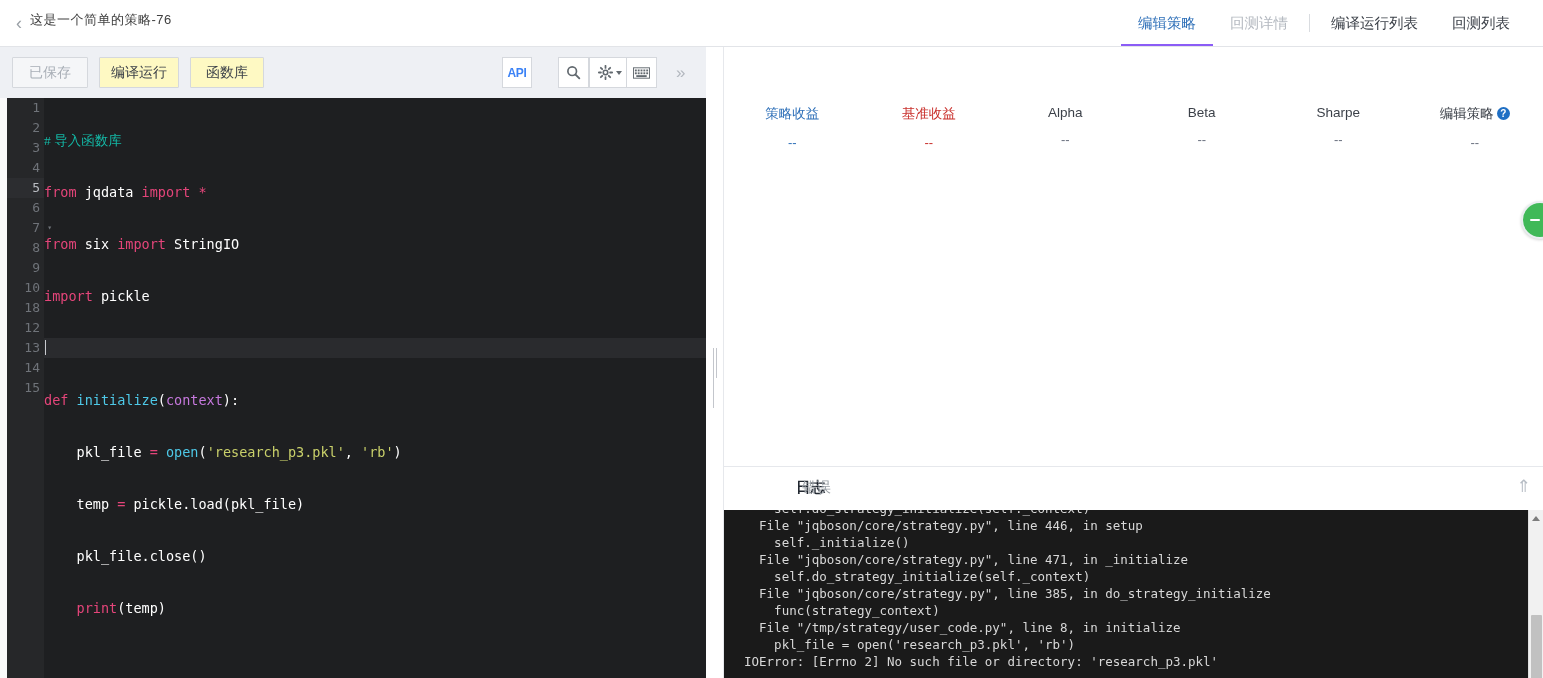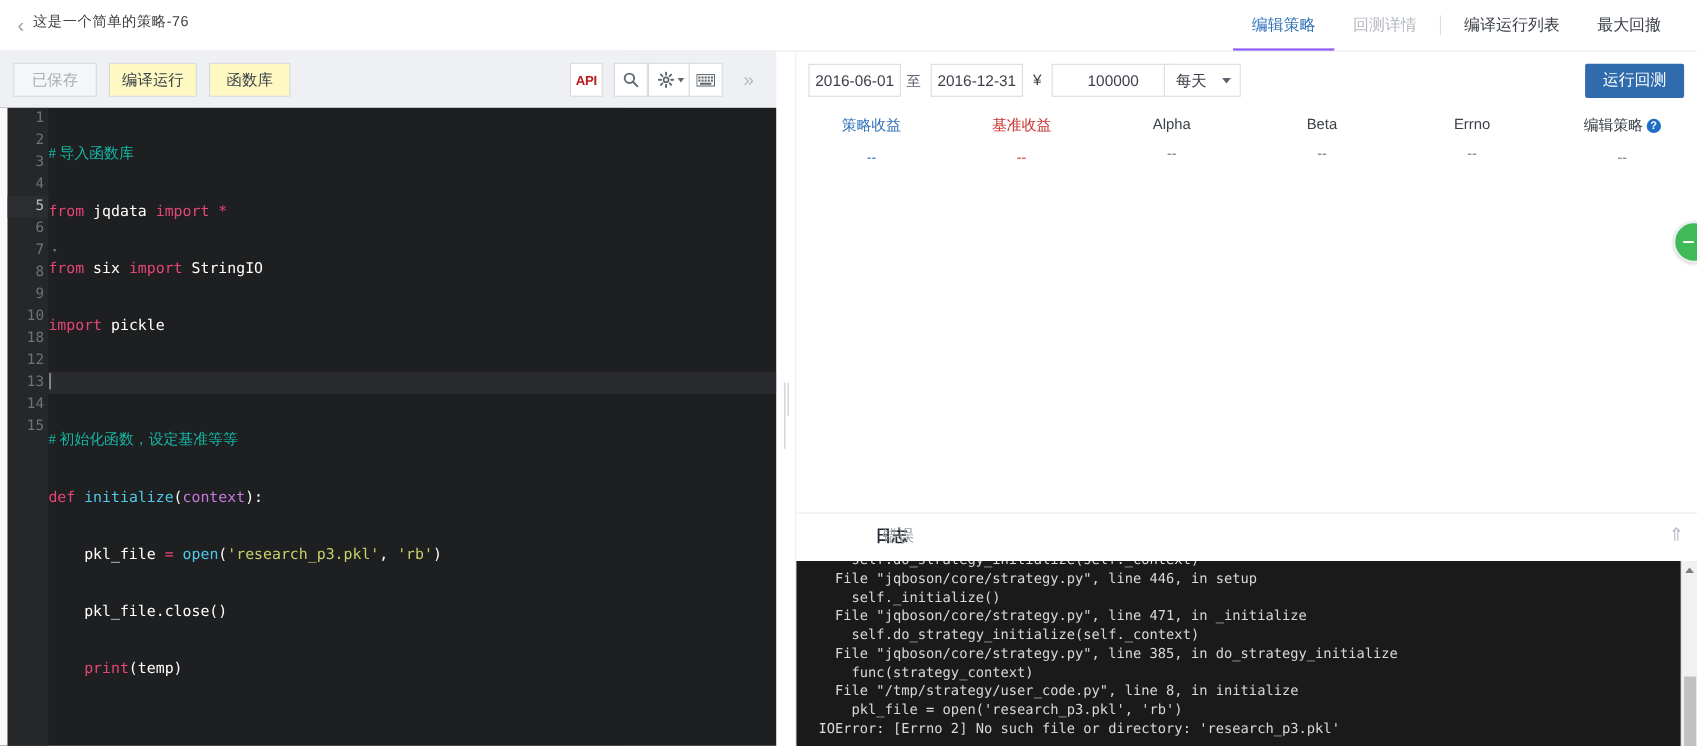--- a/index.html
+++ b/index.html
@@ -54,21 +54,21 @@
   .btn.saved { left: 12px; width: 76px; background: #f5f6f8; color: #a8aeb6; }
   .btn.compile { left: 99px; width: 80px; }
   .btn.funclib { left: 190px; width: 74px; }
 
   .icon-btn {
     position: absolute; top: 10px; height: 31px; width: 31px;
     border: 1px solid #d5d8dd; background: #ffffff;
     display: flex; align-items: center; justify-content: center;
     cursor: pointer; color: #6b7280;
   }
-  .icon-btn.api { left: 518px; width: 30px; font-size: 12px; color: #b91c1c;
+  .icon-btn.api { left: 502px; width: 30px; font-size: 12px; color: #3b82f6;
     letter-spacing: -.3px; font-weight: 600; }
   .icon-btn.search { left: 558px; }
   .icon-btn.gear { left: 589px; width: 42px; }
   .icon-btn.kbd  { left: 626px; width: 31px; }
   .chev-more {
     position: absolute; left: 676px; top: 16px; font-size: 17px;
     color: #b2b7be; cursor: pointer; letter-spacing: -2px;
   }
 
   
@@ -246,21 +246,21 @@
 <body>
 
 <div class="topbar">
   <div class="back-chev">‹</div>
   <div class="doc-title">这是一个简单的策略-76</div>
   <div class="navtabs">
     <div class="navtab active">编辑策略</div>
     <div class="navtab dim">回测详情</div>
     <div class="nav-sep"></div>
     <div class="navtab">编译运行列表</div>
-    <div class="navtab">最大回撤</div>
+    <div class="navtab">回测列表</div>
   </div>
 </div>
 
 <div class="left-pane">
 
   <div class="edit-toolbar">
     <div class="btn saved">已保存</div>
     <div class="btn compile">编译运行</div>
     <div class="btn funclib">函数库</div>
 
@@ -333,75 +333,63 @@
       <div class="gutter-line">14</div>
       <div class="gutter-line">15</div>
     </div>
 
     <div class="code-area">
       <div class="code-line"><span class="t-com"># 导入函数库</span></div>
       <div class="code-line"><span class="t-kw">from</span> <span class="t-mod">jqdata</span> <span class="t-kw">import</span> <span class="t-op">*</span></div>
       <div class="code-line"><span class="t-kw">from</span> <span class="t-mod">six</span> <span class="t-kw">import</span> <span class="t-mod">StringIO</span></div>
       <div class="code-line"><span class="t-kw">import</span> <span class="t-mod">pickle</span></div>
       <div class="code-line active"><span class="cursor"></span></div>
-      <div class="code-line"><span class="t-com"># 初始化函数，设定基准等等</span></div>
       <div class="code-line"><span class="t-kw">def</span> <span class="t-fn">initialize</span><span class="t-id">(</span><span class="t-par">context</span><span class="t-id">):</span></div>
       <div class="code-line">    <span class="t-id">pkl_file</span> <span class="t-op">=</span> <span class="t-fn">open</span><span class="t-id">(</span><span class="t-str">'research_p3.pkl'</span><span class="t-id">, </span><span class="t-str">'rb'</span><span class="t-id">)</span></div>
+      <div class="code-line">    <span class="t-id">temp</span> <span class="t-op">=</span> <span class="t-id">pickle.load(pkl_file)</span></div>
       <div class="code-line">    <span class="t-id">pkl_file.close()</span></div>
       <div class="code-line">    <span class="t-kw">print</span><span class="t-id">(temp)</span></div>
       
       
       
       
     </div>
   </div>
 </div>
 
 <div class="v-divider"></div>
 <div class="drag-handle">
     <i></i>
     <i></i>
     <i></i>
   </div>
 <div class="pane-line"></div>
 
 <div class="right-pane">
 
-  <div class="bt-toolbar">
-    <div class="date-input start">2016-06-01</div>
-    <div class="date-sep">至</div>
-    <div class="date-input end">2016-12-31</div>
-    <div class="yen">¥</div>
-    <div class="cash-input">100000</div>
-    <div class="freq-select">
-      <span>每天</span>
-      <span class="freq-caret"></span>
-    </div>
-    <div class="run-btn">运行回测</div>
-  </div>
 
   <div class="metrics">
     <div class="metric">
       <div class="metric-label blue">策略收益</div>
       <div class="metric-value blue">--</div>
     </div>
     <div class="metric">
       <div class="metric-label red">基准收益</div>
       <div class="metric-value red">--</div>
     </div>
     <div class="metric">
       <div class="metric-label">Alpha</div>
       <div class="metric-value">--</div>
     </div>
     <div class="metric">
       <div class="metric-label">Beta</div>
       <div class="metric-value">--</div>
     </div>
     <div class="metric">
-      <div class="metric-label">Errno</div>
+      <div class="metric-label">Sharpe</div>
       <div class="metric-value">--</div>
     </div>
     <div class="metric">
       <div class="metric-label"><span>编辑策略</span><span class="help-icon">?</span></div>
       <div class="metric-value">--</div>
     </div>
   </div>
 
   <div class="log-divider"></div>
 

